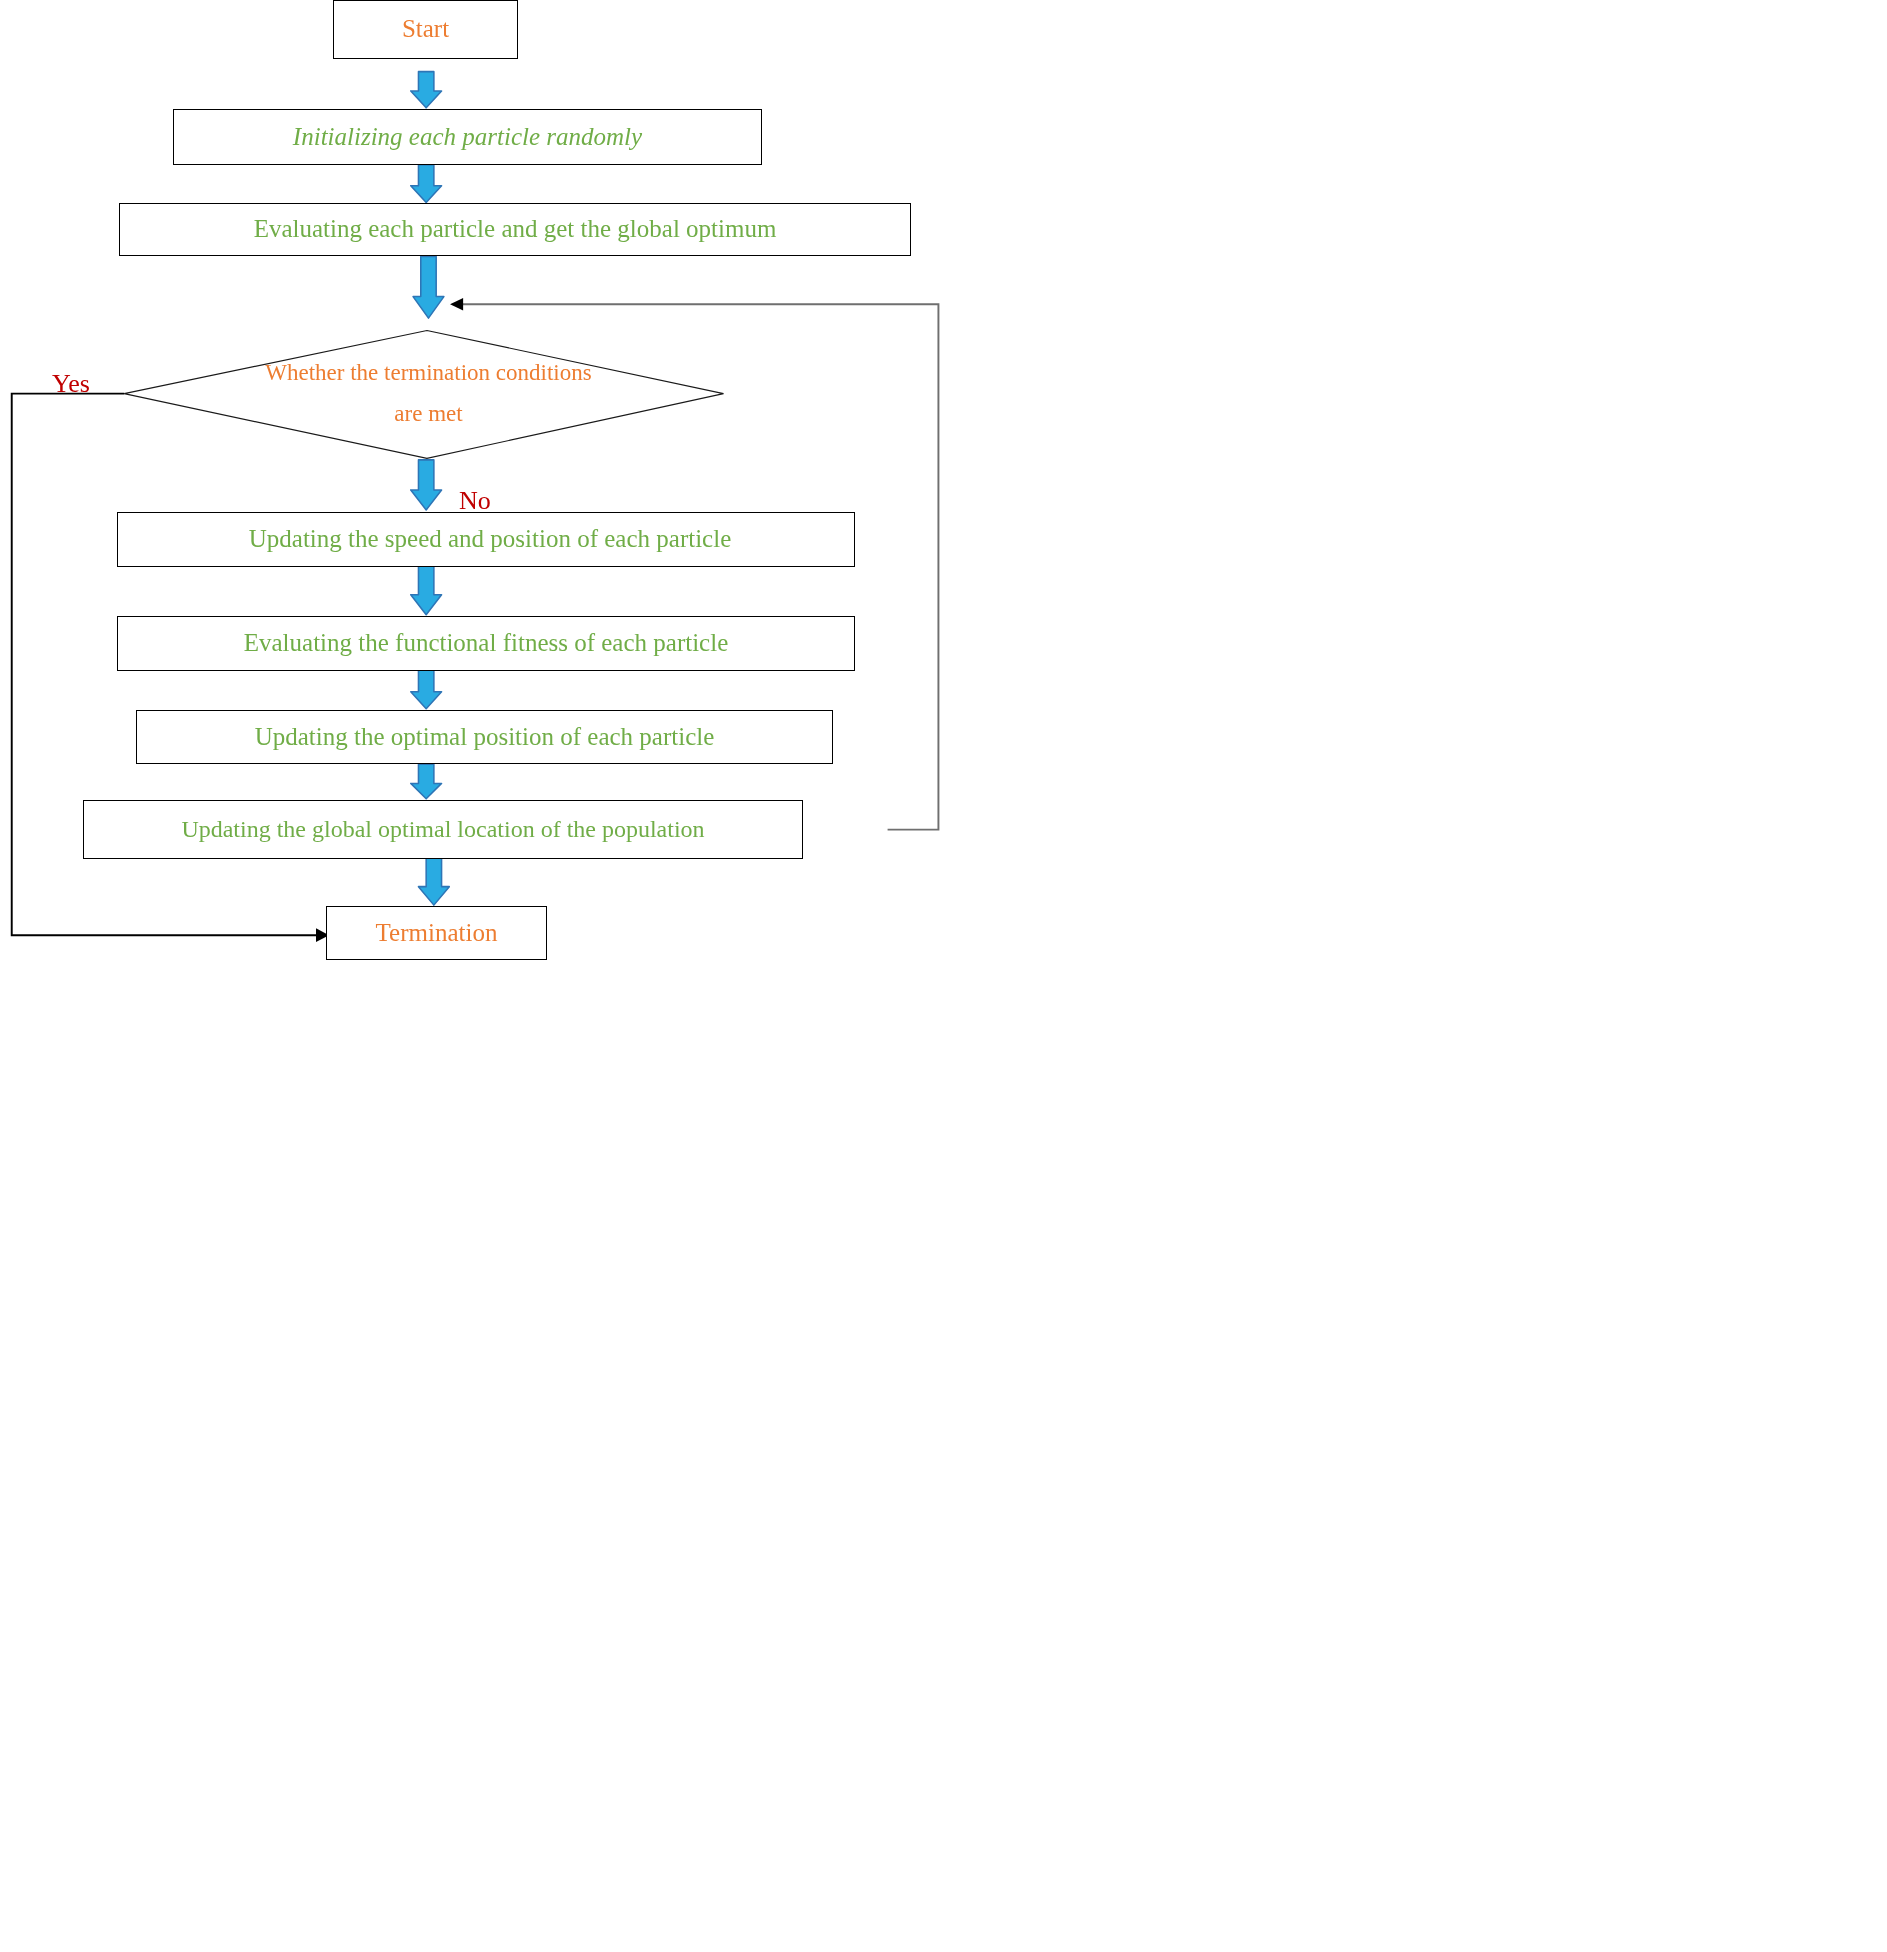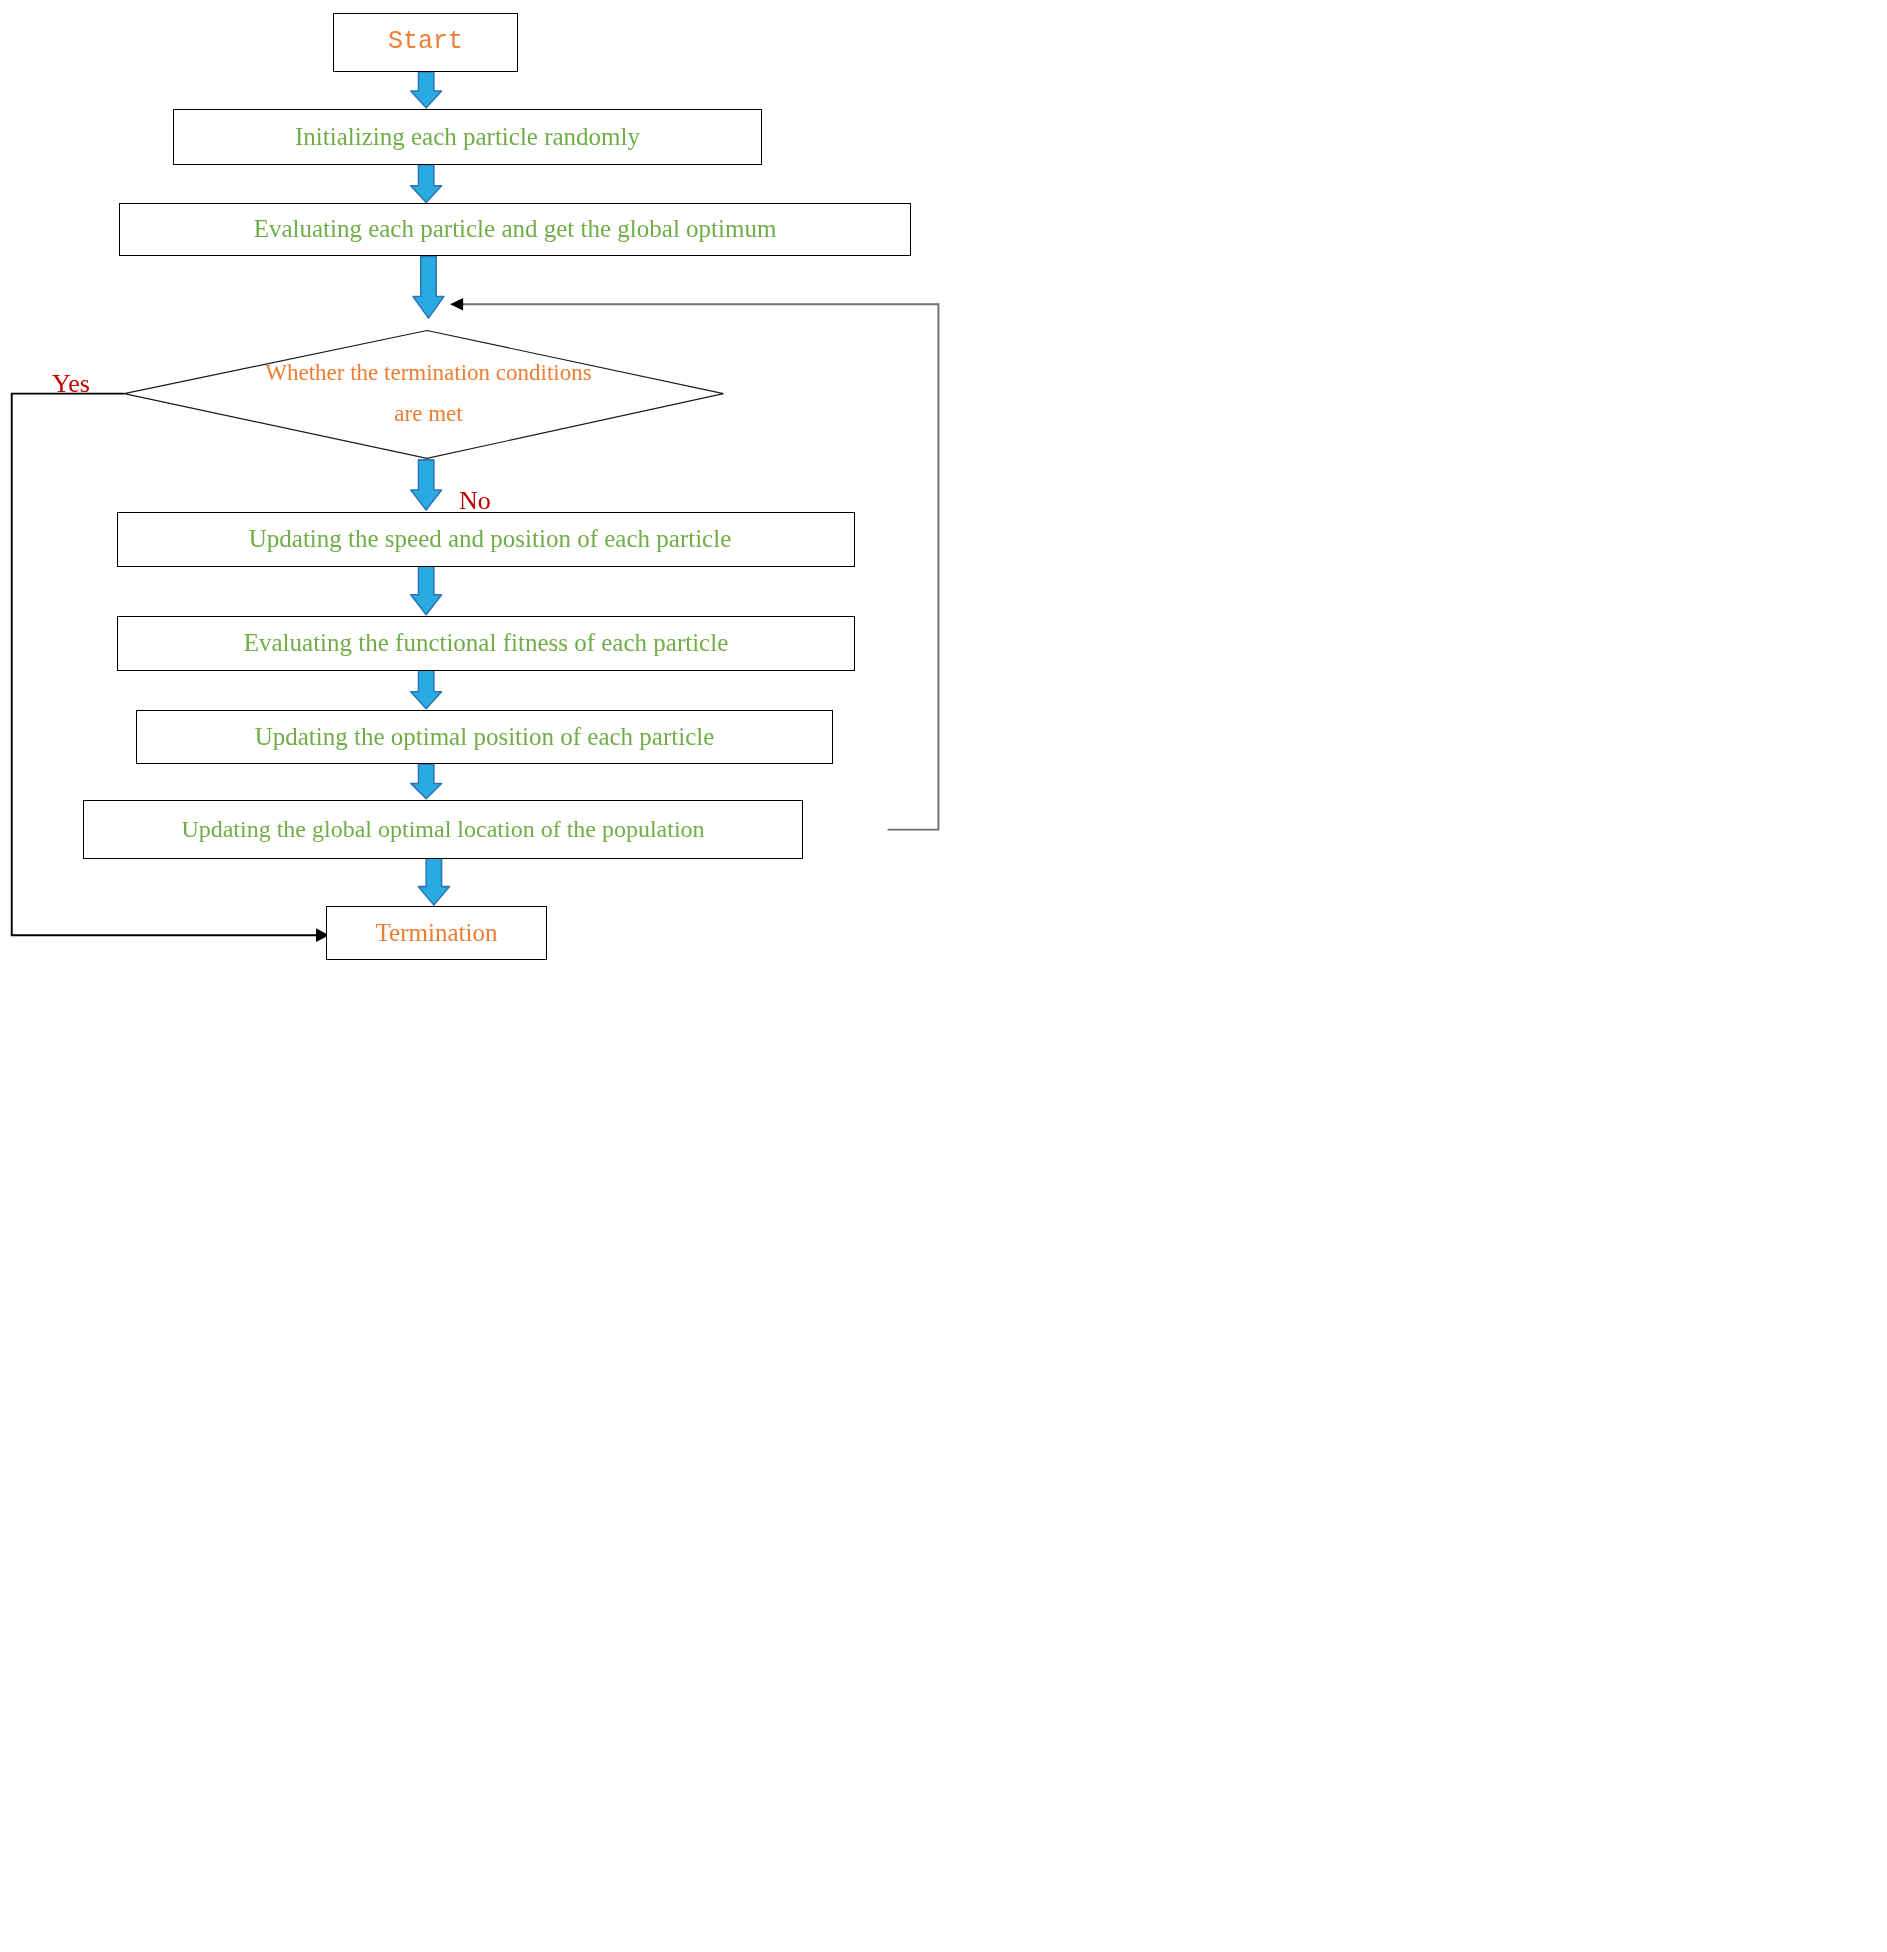--- a/index.html
+++ b/index.html
@@ -62,25 +62,25 @@
     <polygon class="blue-arrow" points="546,333 566,333 566,385 576,385 556,413 536,385 546,385" fill="#29ABE2"></polygon>
     <polygon class="blue-arrow" points="543,597 563,597 563,636 573,636 553,662 533,636 543,636" fill="#29ABE2"></polygon>
     <polygon class="blue-arrow" points="543,735 563,735 563,772 573,772 553,798 533,772 543,772" fill="#29ABE2"></polygon>
     <polygon class="blue-arrow" points="543,870 563,870 563,898 573,898 553,920 533,898 543,898" fill="#29ABE2"></polygon>
     <polygon class="blue-arrow" points="543,992 563,992 563,1017 573,1017 553,1037 533,1017 543,1017" fill="#29ABE2"></polygon>
     <polygon class="blue-arrow" points="553,1114 573,1114 573,1151 583,1151 563,1175 543,1151 553,1151" fill="#29ABE2"></polygon>
 
     <polygon class="diamond" points="554,429 939,511 554,595 161,511"></polygon>
   </svg>
 
-  <div class="node" style="left:333px;top:13px;width:185px;height:59px;font-family:Liberation Mono, monospace;">
+  <div class="node" style="left:333px;top:0;width:185px;height:59px;">
     <span class="orange-text fs32">Start</span>
   </div>
 
-  <div class="node" style="left:173px;top:109px;width:589px;height:56px;">
+  <div class="node" style="left:173px;top:109px;width:589px;height:56px;font-style:italic;">
     <span class="green-text fs32">Initializing each particle randomly</span>
   </div>
 
   <div class="node" style="left:119px;top:203px;width:792px;height:53px;">
     <span class="green-text fs32">Evaluating each particle and get the global optimum</span>
   </div>
 
   <div class="decision-text">Whether the termination conditions are met</div>
 
   <div class="branch-label" style="left:52px;top:351px;">Yes</div>

